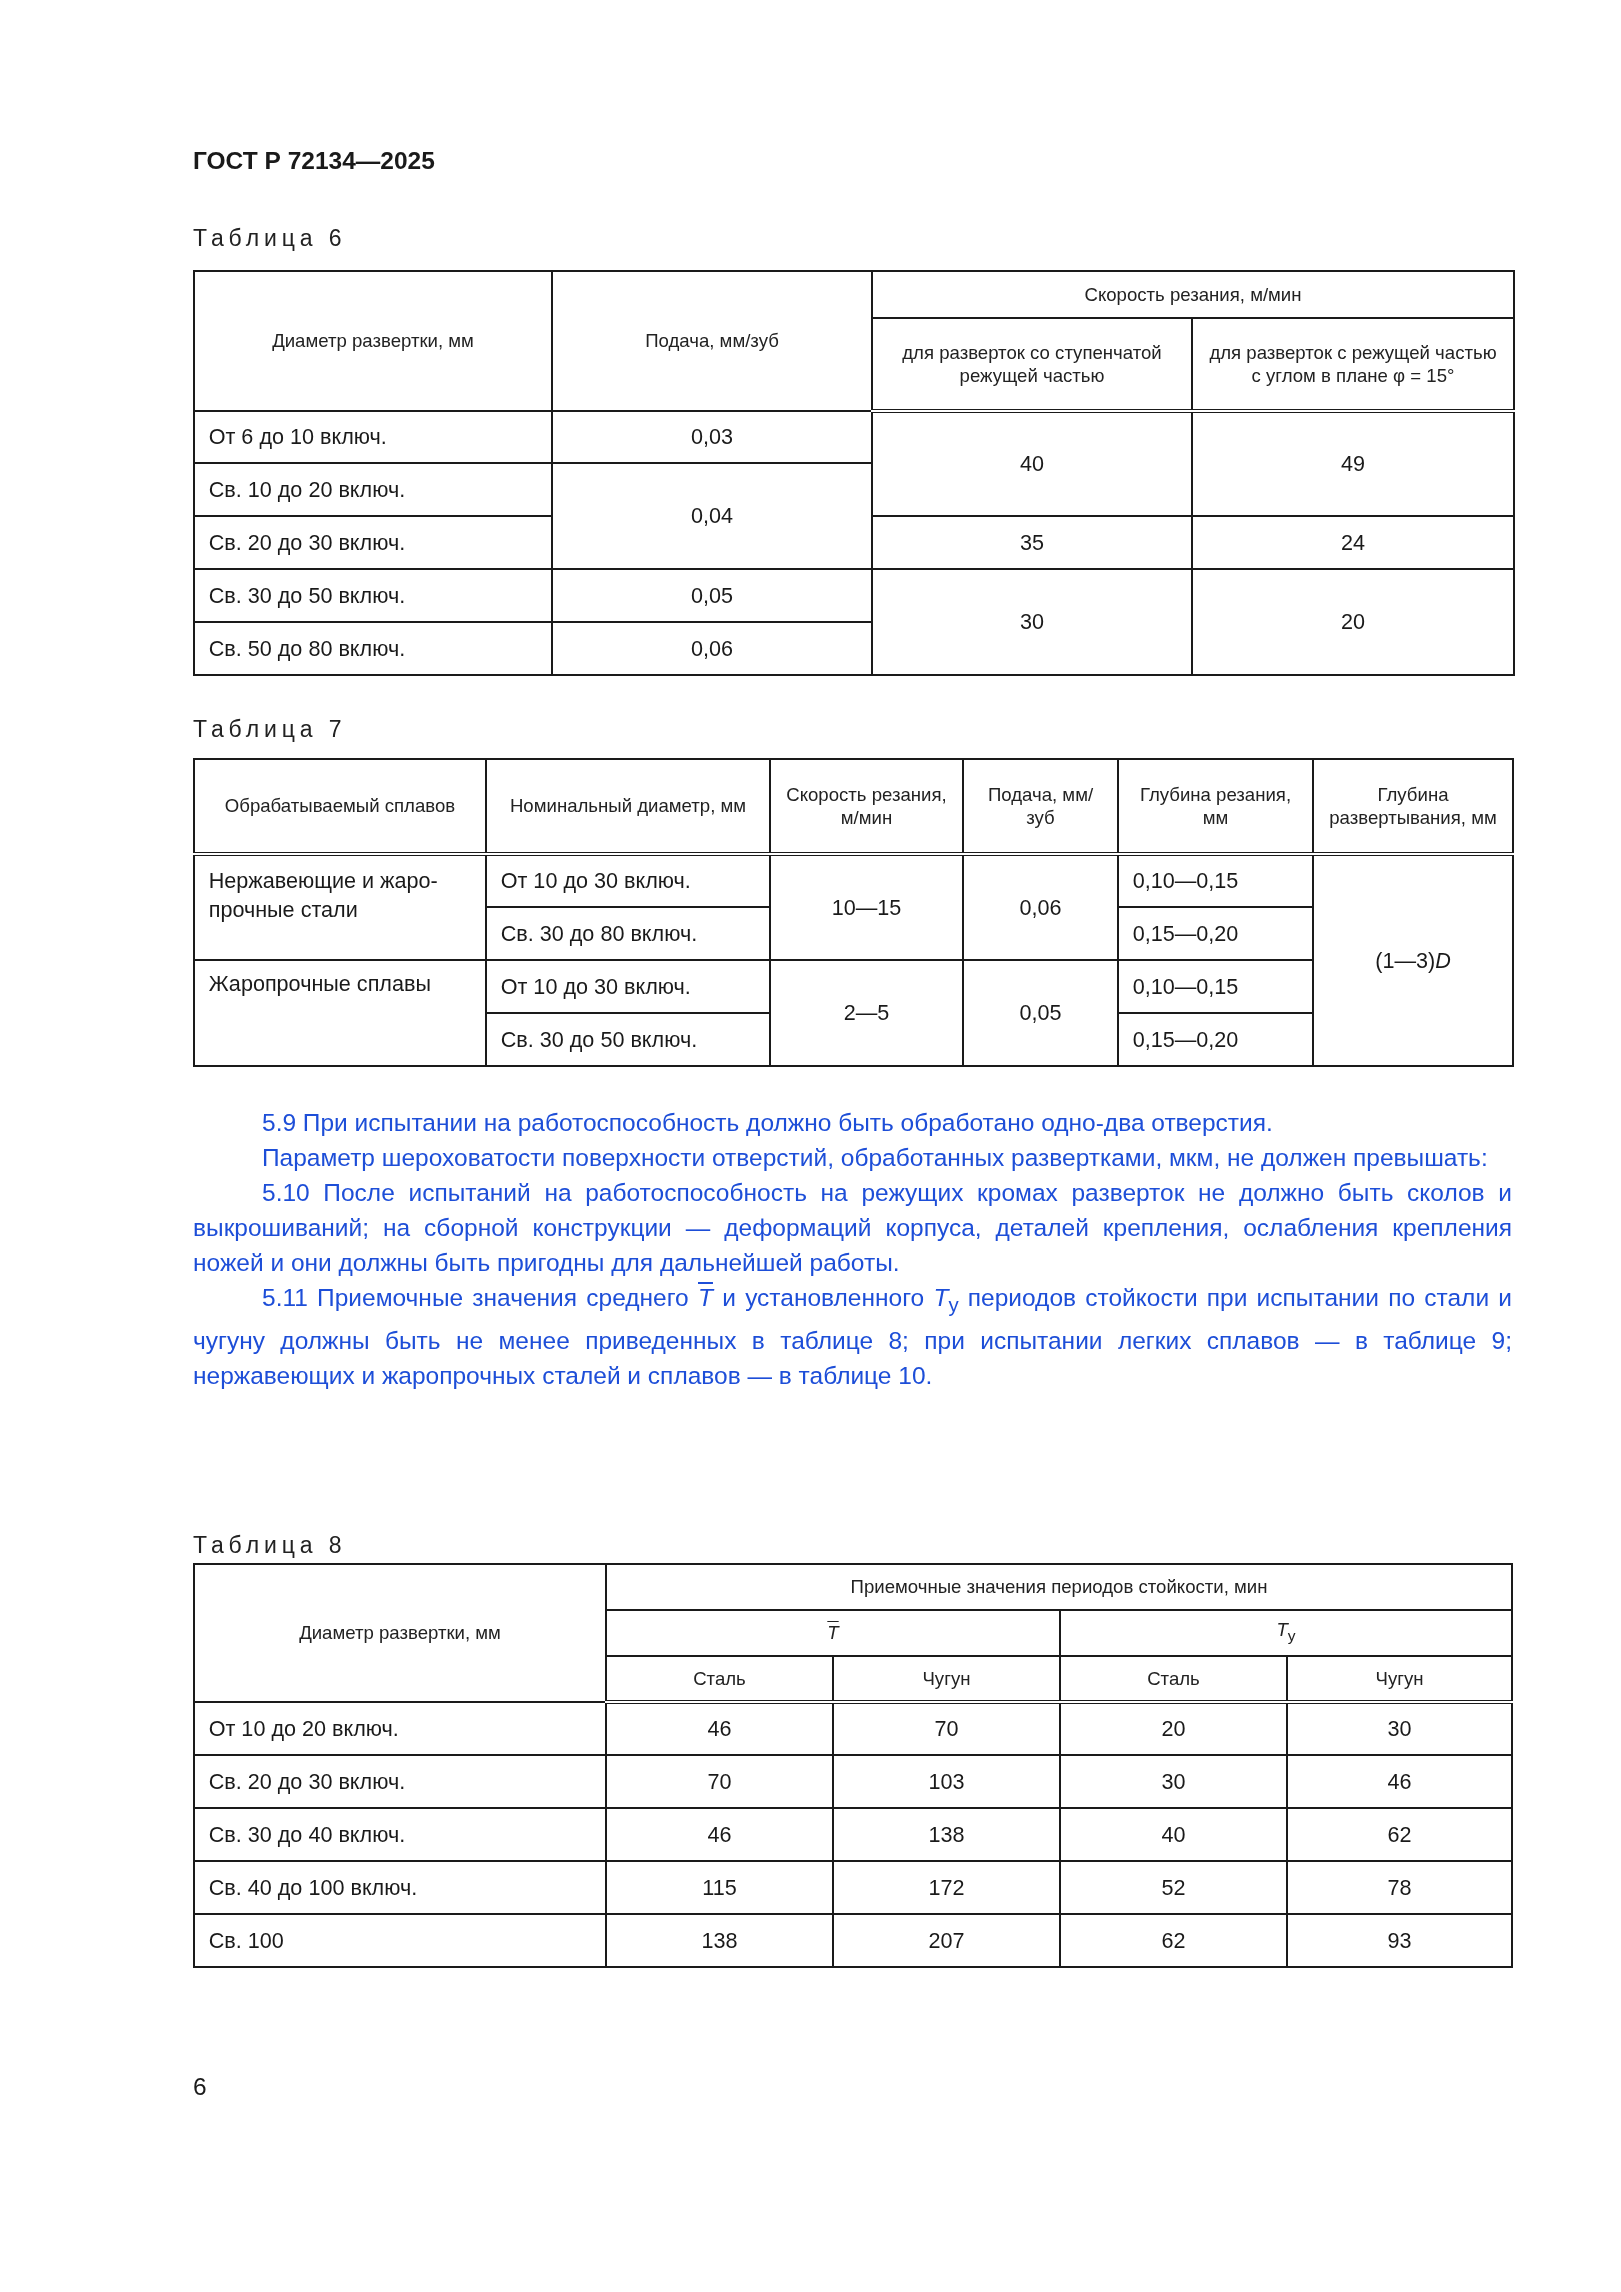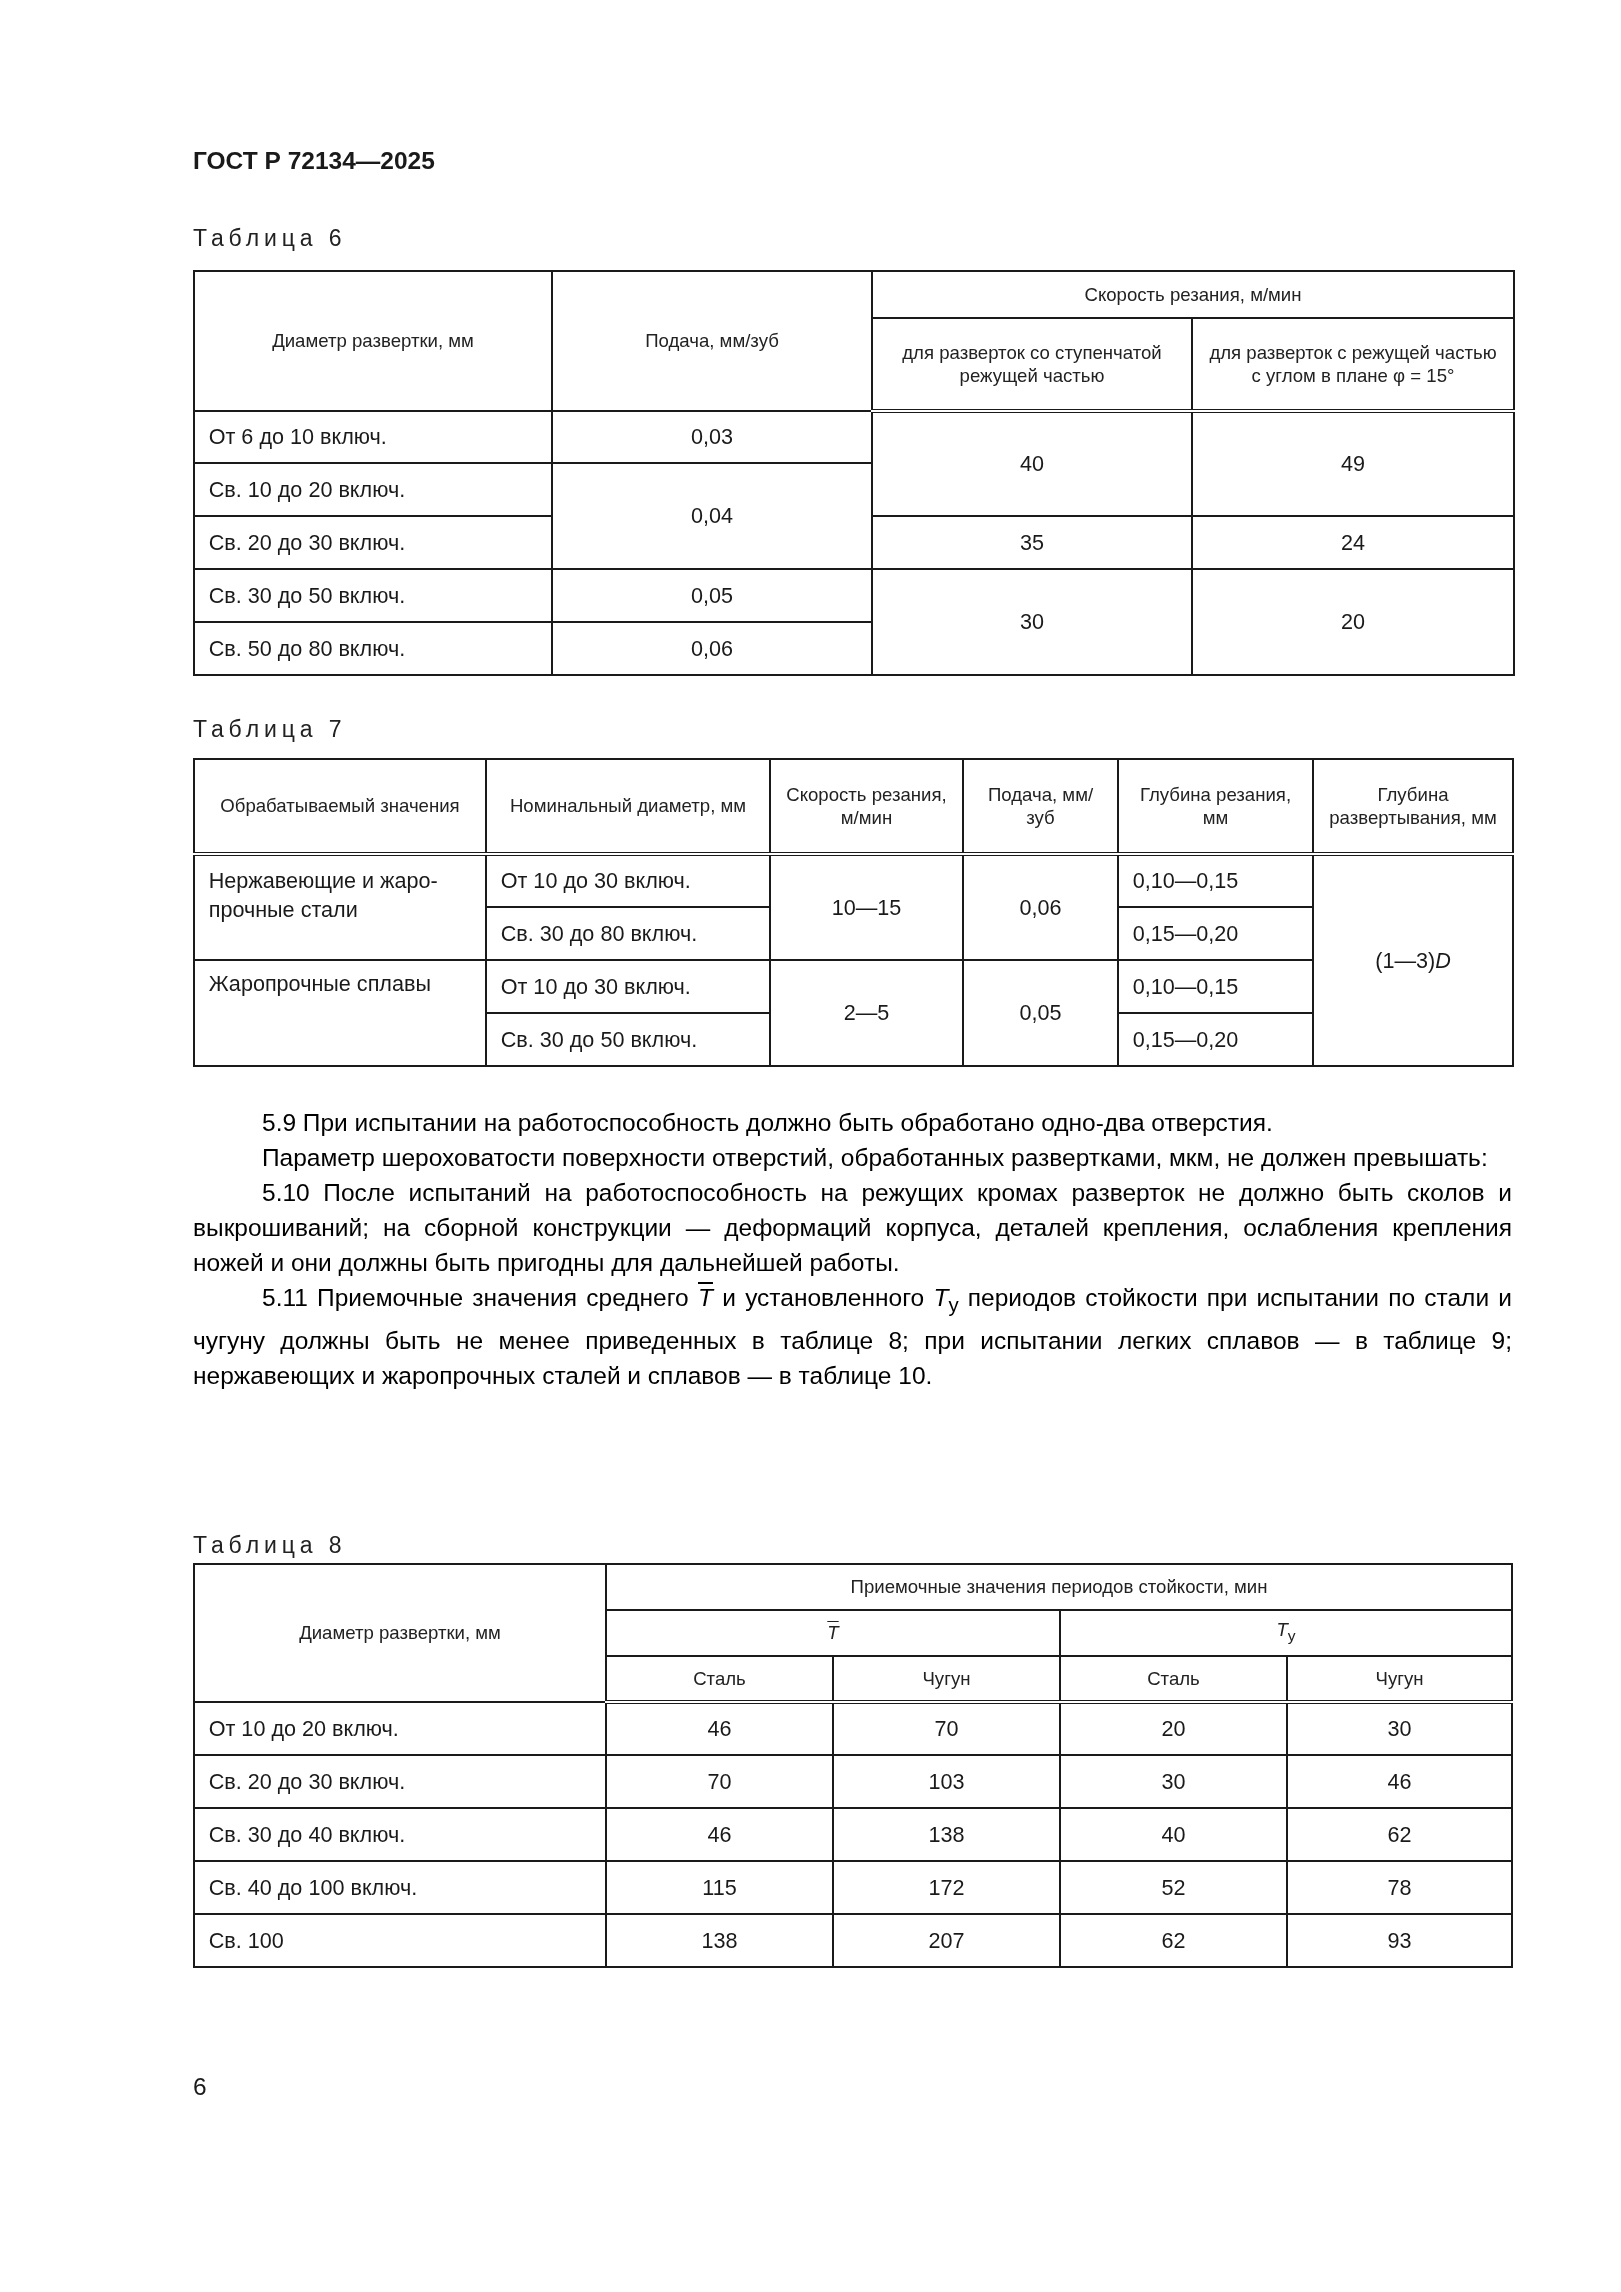--- a/index.html
+++ b/index.html
@@ -7,21 +7,21 @@
   .doc-header { position: absolute; left: 193px; top: 147px; font-size: 24.5px; font-weight: bold; letter-spacing: 0px; }
   .tlabel { position: absolute; left: 193px; font-size: 23px; letter-spacing: 4.9px; color: #222; }
   table { position: absolute; left: 193px; width: 1319px; border-collapse: collapse; table-layout: fixed; font-size: 21.6px; }
   td, th { border: 2px solid #1a1a1a; padding: 0 13.7px; font-weight: normal; vertical-align: middle; }
   th { font-size: 18.6px; line-height: 23.5px; text-align: center; color: #222; }
   thead tr:last-child th { border-bottom: 4.9px double #1a1a1a; }
   thead tr.single th { border-bottom: 4.9px double #1a1a1a; }
   td.c { text-align: center; }
   td.l { text-align: left; }
   table { border: 2.9px solid #1a1a1a; }
-  .para { position: absolute; left: 193px; width: 1319px; font-size: 24.5px; line-height: 35px; text-align: justify; color: #000000; }
+  .para { position: absolute; left: 193px; width: 1319px; font-size: 24.5px; line-height: 35px; text-align: justify; color: #1d4ed8; }
   .para p { margin: 0; }
   .indent { text-indent: 69px; }
   .list-item { padding-left: 69px; }
   .it { font-style: italic; }
   .tbar { text-decoration: overline; font-style: italic; }
   .page-num { position: absolute; left: 193px; top: 2073px; font-size: 24.5px; }
 </style>
 </head>
 <body>
 
@@ -80,21 +80,21 @@
   <colgroup>
       <col style="width:292px">
       <col style="width:284px">
       <col style="width:193px">
       <col style="width:155px">
       <col style="width:195px">
       <col style="width:200px">
     </colgroup>
   <thead>
     <tr class="single" style="height:95px;">
-      <th>Обрабатываемый значения</th>
+      <th>Обрабатываемый сплавов</th>
       <th>Номинальный диаметр, мм</th>
       <th>Скорость резания, м/мин</th>
       <th>Подача, мм/зуб</th>
       <th>Глубина резания, мм</th>
       <th>Глубина развертывания, мм</th>
     </tr>
   </thead>
   <tbody>
     <tr style="height:53px;">
       <td class="l" rowspan="2" style="vertical-align:top;padding-top:9.8px;line-height:29px;">Нержавеющие и жаро-прочные стали</td>

